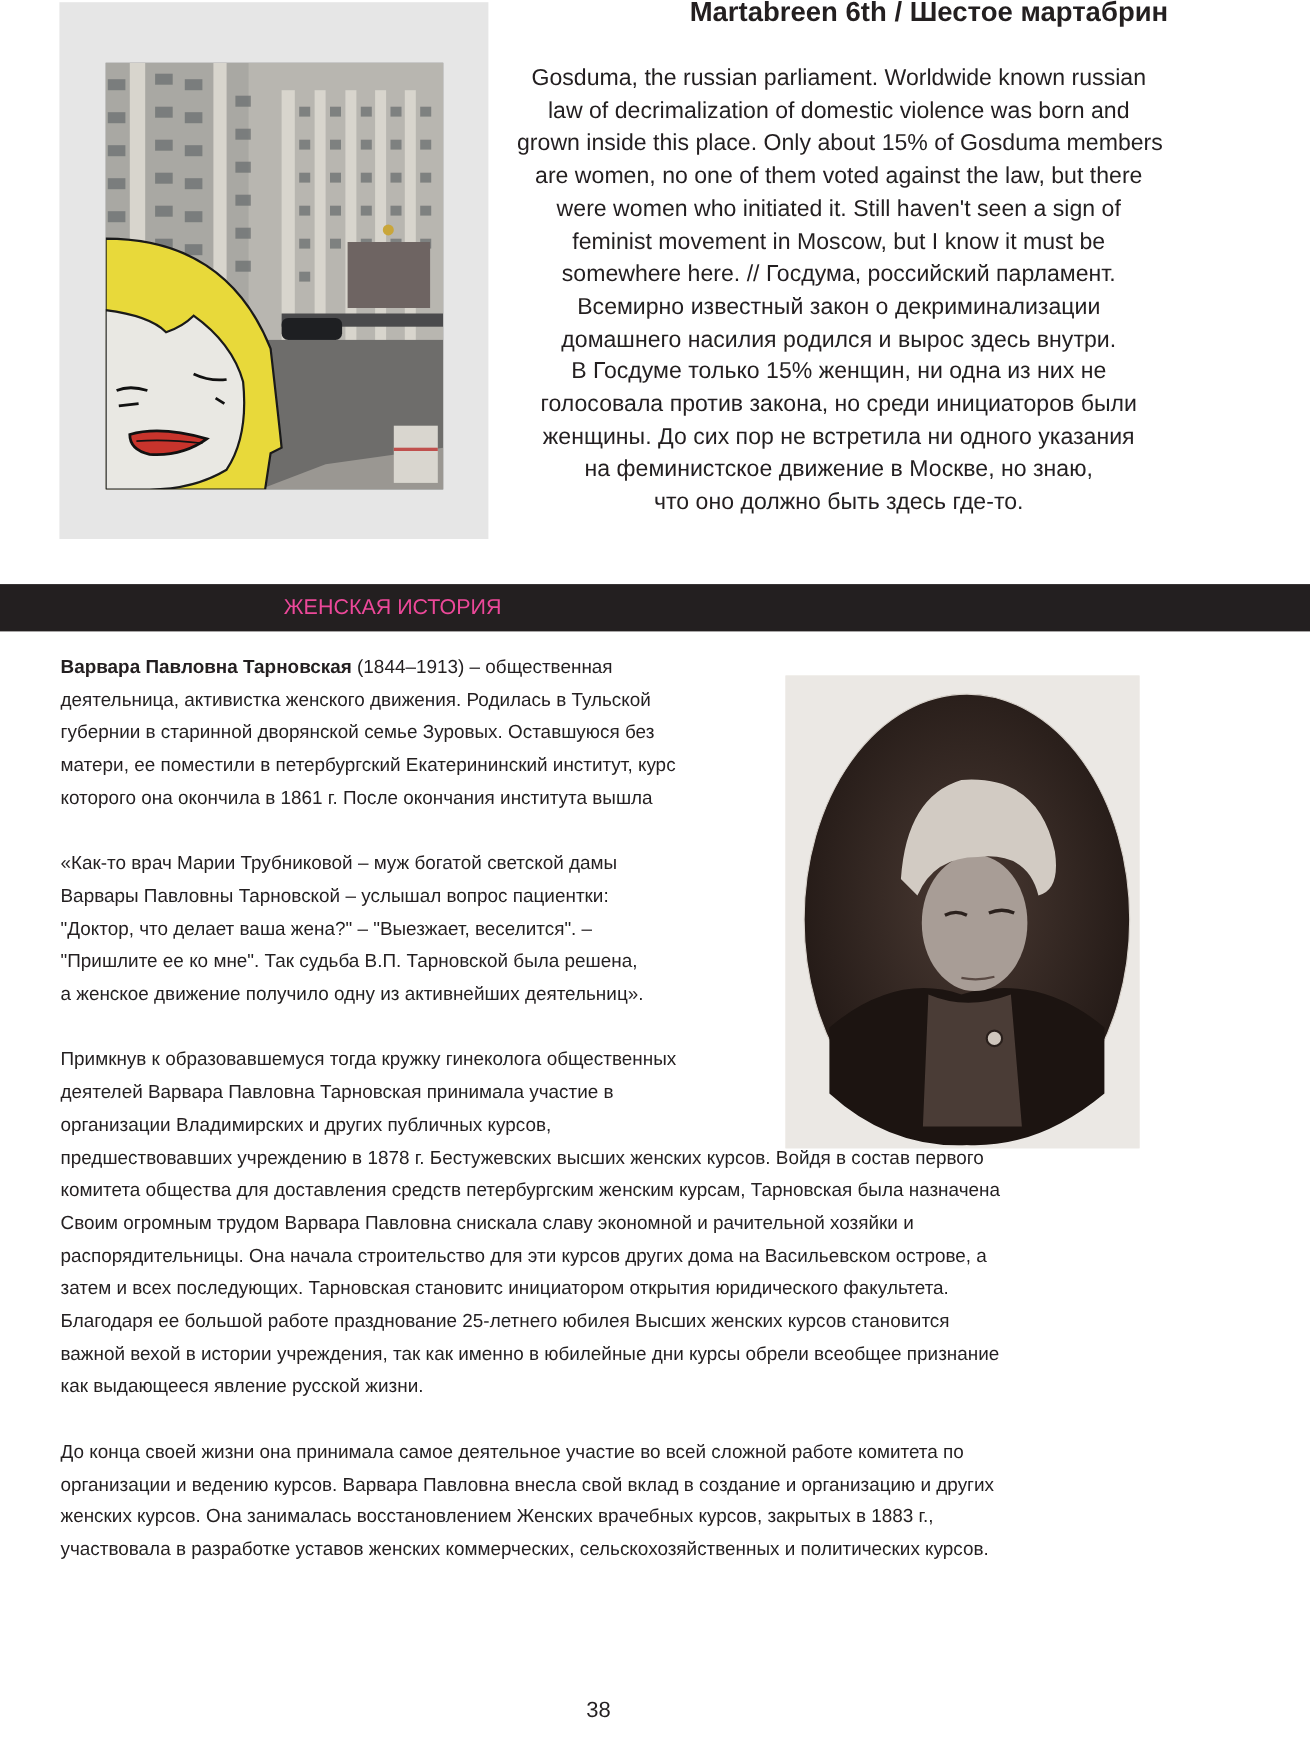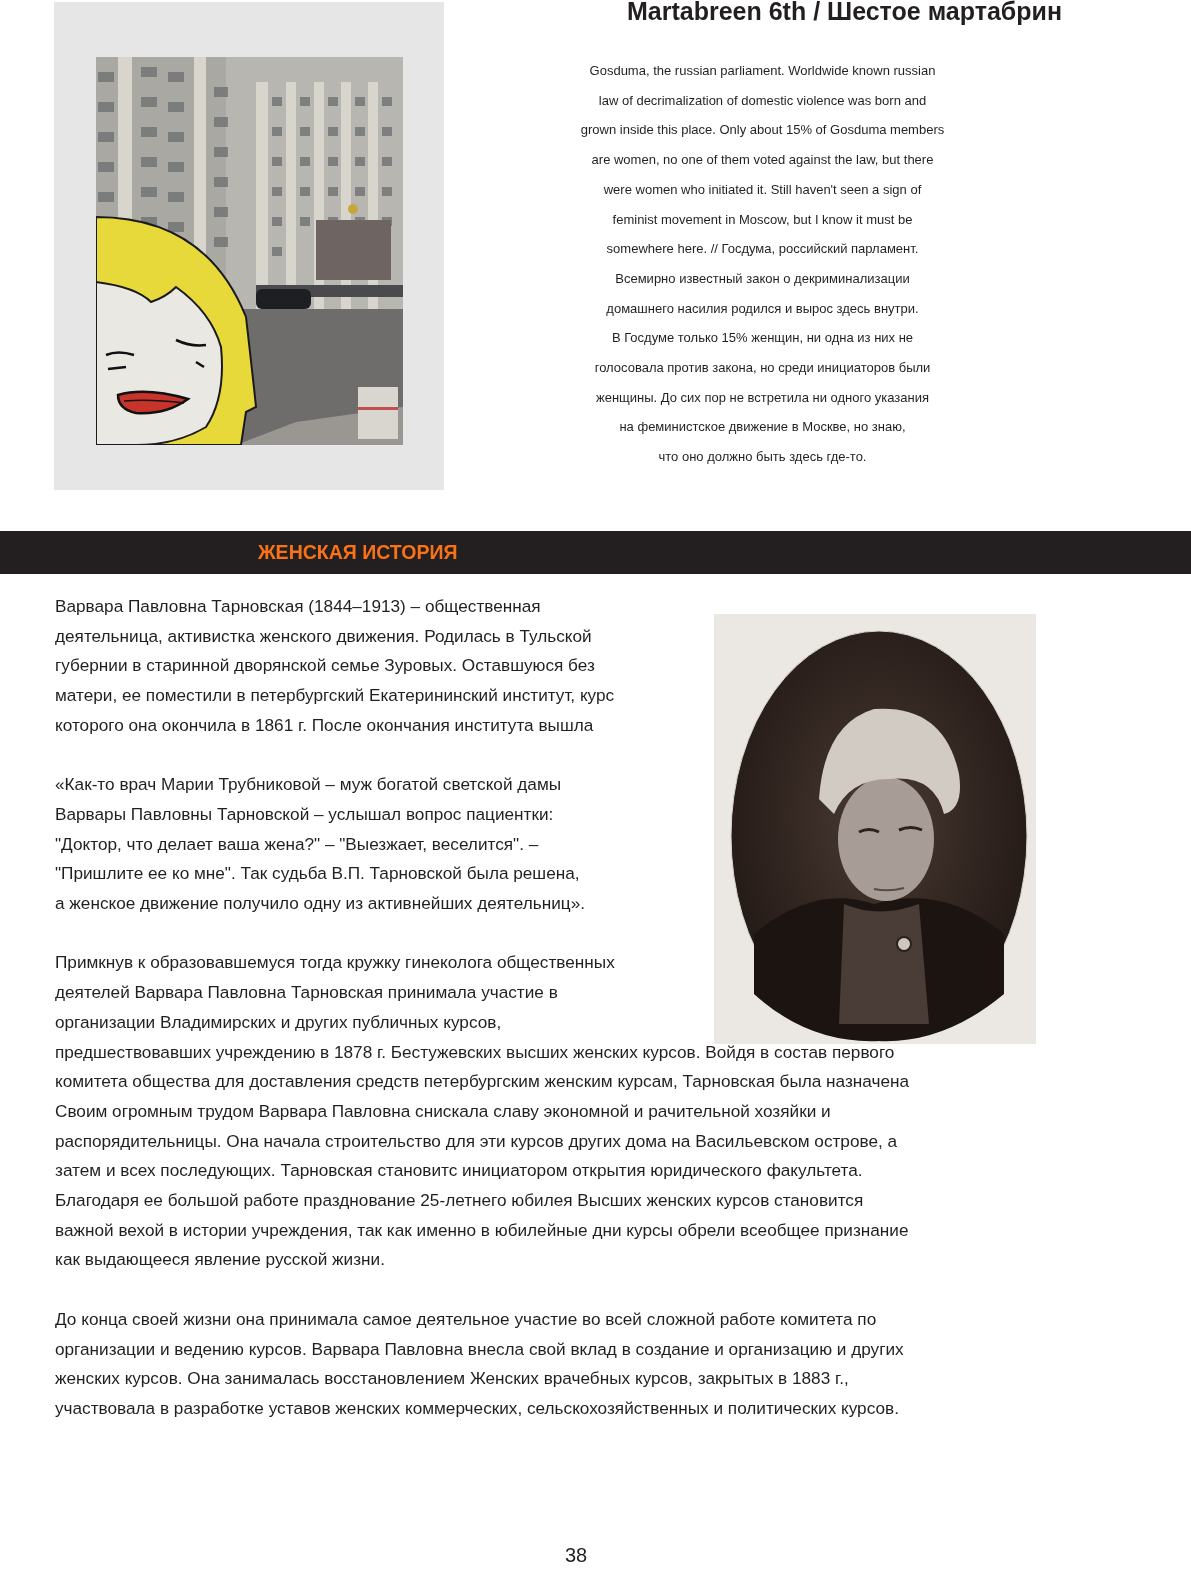--- a/index.html
+++ b/index.html
@@ -16,47 +16,47 @@
     .photo {
       position: absolute; left: 42px; top: 55px; width: 307px; height: 388px;
       overflow: hidden; background: #8c8c8a;
     }
     .article-title {
       position: absolute; left: 462px; top: 0px; width: 600px; text-align: right;
       font-weight: bold; font-size: 25px; line-height: 22px;
     }
     .article-body {
       position: absolute; left: 470px; top: 56px; width: 585px; text-align: center;
-      font-size: 13px; line-height: 29.7px; color: #231f20;
+      font-size: 21px; line-height: 29.7px; color: #231f20;
     }
     .article-body .line { display: block; white-space: nowrap; }
     
     .section-band {
       position: absolute; left: 0; top: 531px; width: 1191px; height: 43px;
       background: #231f20;
     }
     .section-title {
       position: absolute; left: 258px; top: 0; line-height: 43px;
-      color: #f97316; font-weight: bold; font-size: 19.5px;
+      color: #ec4899; font-weight: normal; font-size: 19.5px;
     }
     
     .history {
       position: absolute; left: 55px; top: 592px; width: 1000px;
       font-size: 17.2px; line-height: 29.7px; color: #231f20;
     }
     .history .line { display: block; white-space: nowrap; }
     .history .gap { display: block; height: 29.7px; }
-    .history b { font-weight: normal; }
+    .history b { font-weight: bold; }
     .portrait-frame {
       position: absolute; left: 714px; top: 614px; width: 322px; height: 430px;
       background: #e9e6e2; overflow: hidden;
     }
     .page-number {
       position: absolute; left: 0; top: 1543px; width: 1088px; text-align: center;
-      font-size: 20px; line-height: 24px; padding-left: 32px;
+      font-size: 20px; line-height: 24px;
     }
   </style>
 </head>
 <body>
 
 <div class="photo-frame">
   <div class="photo">
     <svg width="307" height="388" viewBox="0 0 307 388">
 
       <rect x="0" y="0" width="307" height="388" fill="#cfd4d2"></rect>

